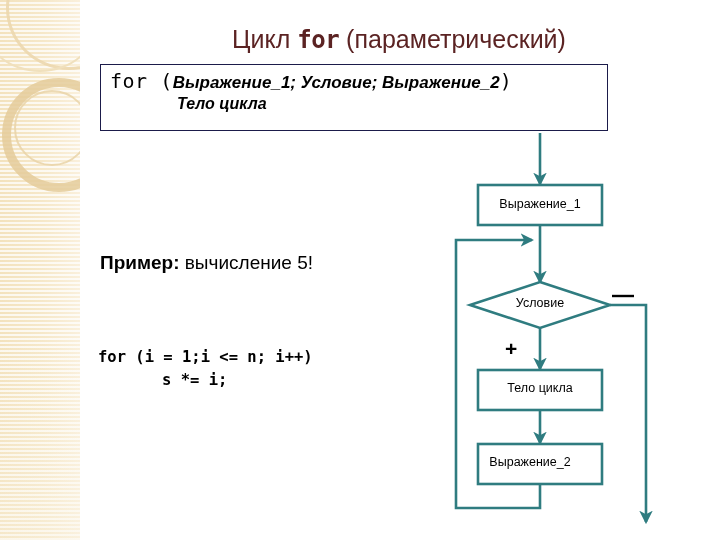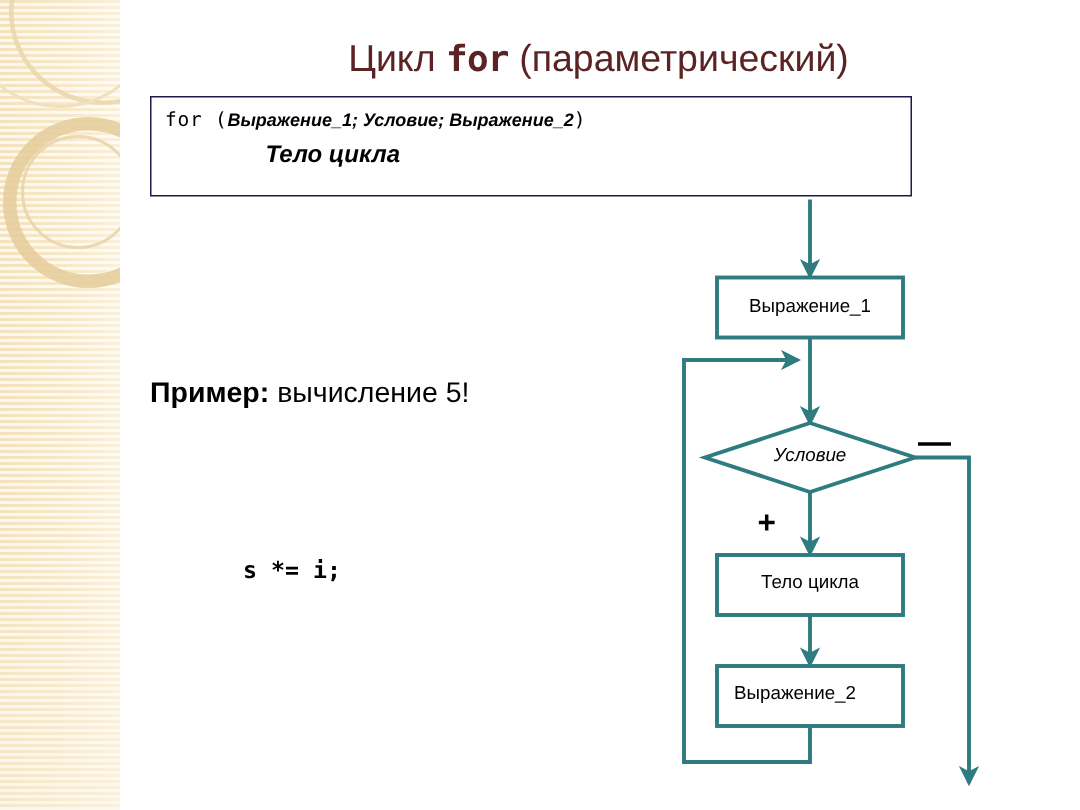--- a/index.html
+++ b/index.html
@@ -113,28 +113,28 @@
   }
   #syntax-line1 {
     position: absolute;
     left: 9px;
     top: 4px;
     white-space: nowrap;
     font-size: 17px;
   }
   #syntax-line1 .kw {
     font-family: "DejaVu Sans Mono", "Liberation Mono", monospace;
-    font-size: 13px;
+    font-size: 20px;
     color: #000;
     letter-spacing: 0.5px;
   }
   #syntax-line1 .it {
     font-style: italic;
     font-weight: bold;
-    font-size: 12px;
+    font-size: 17px;
     color: #000;
   }
   #syntax-line2 {
     position: absolute;
     left: 76px;
     top: 30px;
     font-style: italic;
     font-weight: bold;
     font-size: 16px;
     color: #000;
@@ -175,21 +175,21 @@
     pointer-events: none;
   }
   .flow-label {
     position: absolute;
     font-size: 12.5px;
     color: #000;
     white-space: nowrap;
     text-align: center;
   }
   #lbl-expr1  { left: 478px; top: 197px; width: 124px; }
-  #lbl-cond   { left: 478px; top: 296px; width: 124px; font-style: italic; }
+  #lbl-cond   { left: 478px; top: 296px; width: 124px; }
   #lbl-body   { left: 478px; top: 381px; width: 124px; }
   #lbl-expr2  { left: 478px; top: 455px; width: 104px; }
 
   .sign {
     position: absolute;
     font-size: 21px;
     font-weight: bold;
     color: #000;
     font-family: "Liberation Sans", sans-serif;
     line-height: 1;
@@ -217,20 +217,21 @@
     <div id="syntax-line1">
       <span class="kw">for (</span><span class="it">Выражение_1; Условие; Выражение_2</span><span class="kw">)</span>
     </div>
     <div id="syntax-line2">Тело цикла</div>
   </div>
 
   <div id="example-heading">
     <span class="lead">Пример:</span><span> вычисление 5!</span>
   </div>
 
+  <div class="code-line" id="code-2">for (i = 1;i &lt;= n; i++)</div>
   <div class="code-line" id="code-3">s *= i;</div>
 
   <svg id="flow" width="720" height="540" viewBox="0 0 720 540">
     <defs>
       <marker id="arrow" viewBox="0 0 10 10" refX="8.4" refY="5" markerWidth="5.2" markerHeight="5.2" orient="auto-start-reverse">
         <path d="M 0 0 L 10 5 L 0 10 L 2.6 5 z" fill="#2f7c80"></path>
       </marker>
     </defs>
 
     <g stroke="#2f7c80" stroke-width="2.6" fill="none">

